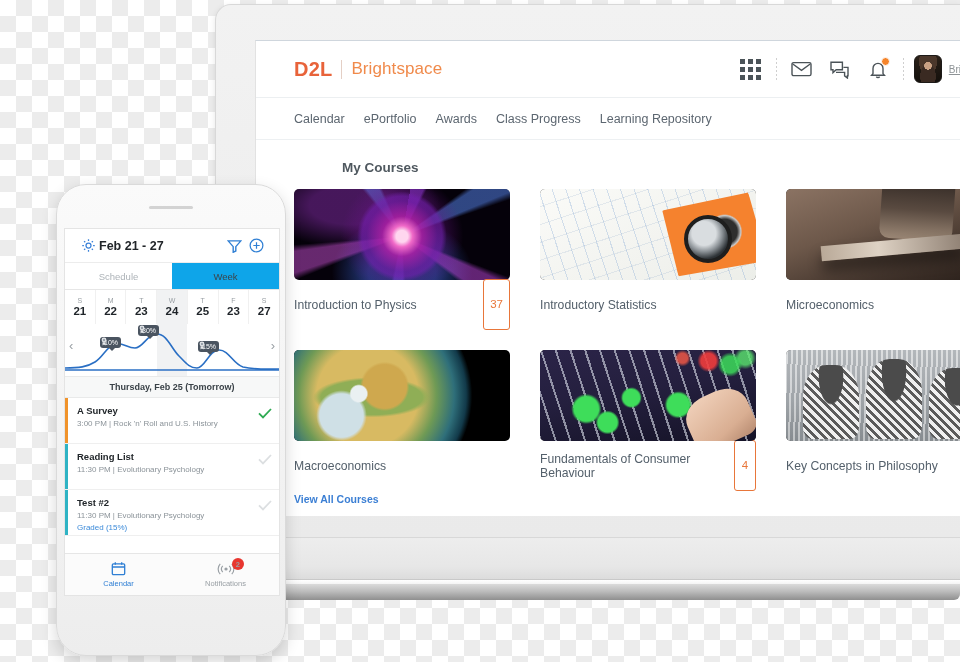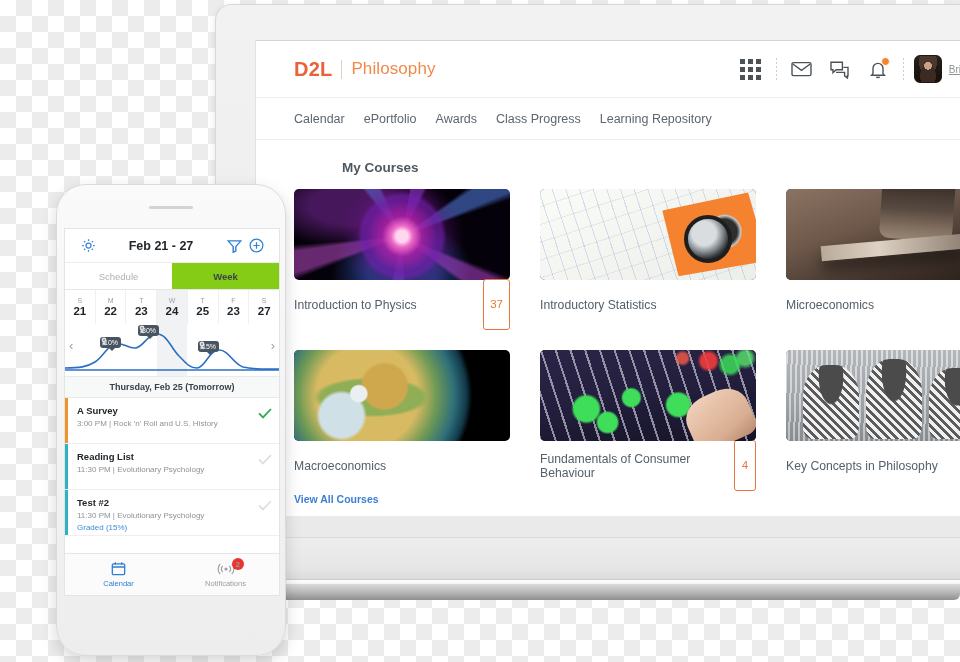--- a/index.html
+++ b/index.html
@@ -284,29 +284,29 @@
     width: 216px; height: 368px;
     background: #fff;
     border: 1px solid #e4e4e4;
     overflow: hidden;
   }
 
   .ph-header {
     height: 34px; display:flex; align-items:center;
     padding: 0 12px; background:#fff; border-bottom: 1px solid #ececec;
   }
-  .ph-title { flex:1; text-align:center; font-size: 12.5px; font-weight: bold; color:#22262a; }
+  .ph-title { flex:1; text-align:left; font-size: 12.5px; font-weight: bold; color:#22262a; }
   .ph-icon { width: 22px; height: 22px; display:flex; align-items:center; justify-content:center; cursor:pointer;}
 
   .ph-tabs { display:flex; height: 27px; border-bottom: 1px solid #e6e6e6; }
   .ph-tab {
     flex:1; display:flex; align-items:center; justify-content:center;
     font-size: 9.5px; color:#adb3b8; cursor:pointer; background:#fff;
   }
-  .ph-tab.active { background:#84cc16; color:#3c4449; font-weight: bold; }
+  .ph-tab.active { background:#0ea5e9; color:#3c4449; font-weight: normal; }
 
   .ph-days { display:flex; height: 34px; position:relative; }
   .ph-day {
     flex:1; display:flex; flex-direction:column; align-items:center; justify-content:center;
     border-right: 1px solid #f0f0f0; cursor:pointer;
   }
   .ph-day:last-child { border-right: none; }
   .ph-day.sel { background:#f1f2f3; }
   .ph-dow { font-size: 7px; color:#9aa0a5; line-height: 9px; }
   .ph-dnum { font-size: 11.5px; color:#1f2429; font-weight: bold; line-height: 13px; }
@@ -378,21 +378,21 @@
 
 <div id="laptop">
   <div id="laptop-lid"></div>
 
   <div id="laptop-screen">
 
     <div class="bs-header">
       <div class="bs-logo">
         <span class="bs-logo-d2l">D2L</span>
         <span class="bs-logo-divider"></span>
-        <span class="bs-logo-word">Philosophy</span>
+        <span class="bs-logo-word">Brightspace</span>
       </div>
 
       <div class="bs-header-right">
         <div class="hdr-icon">
           <span class="waffle">
             <i></i>
               <i></i>
               <i></i>
               <i></i>
               <i></i>

